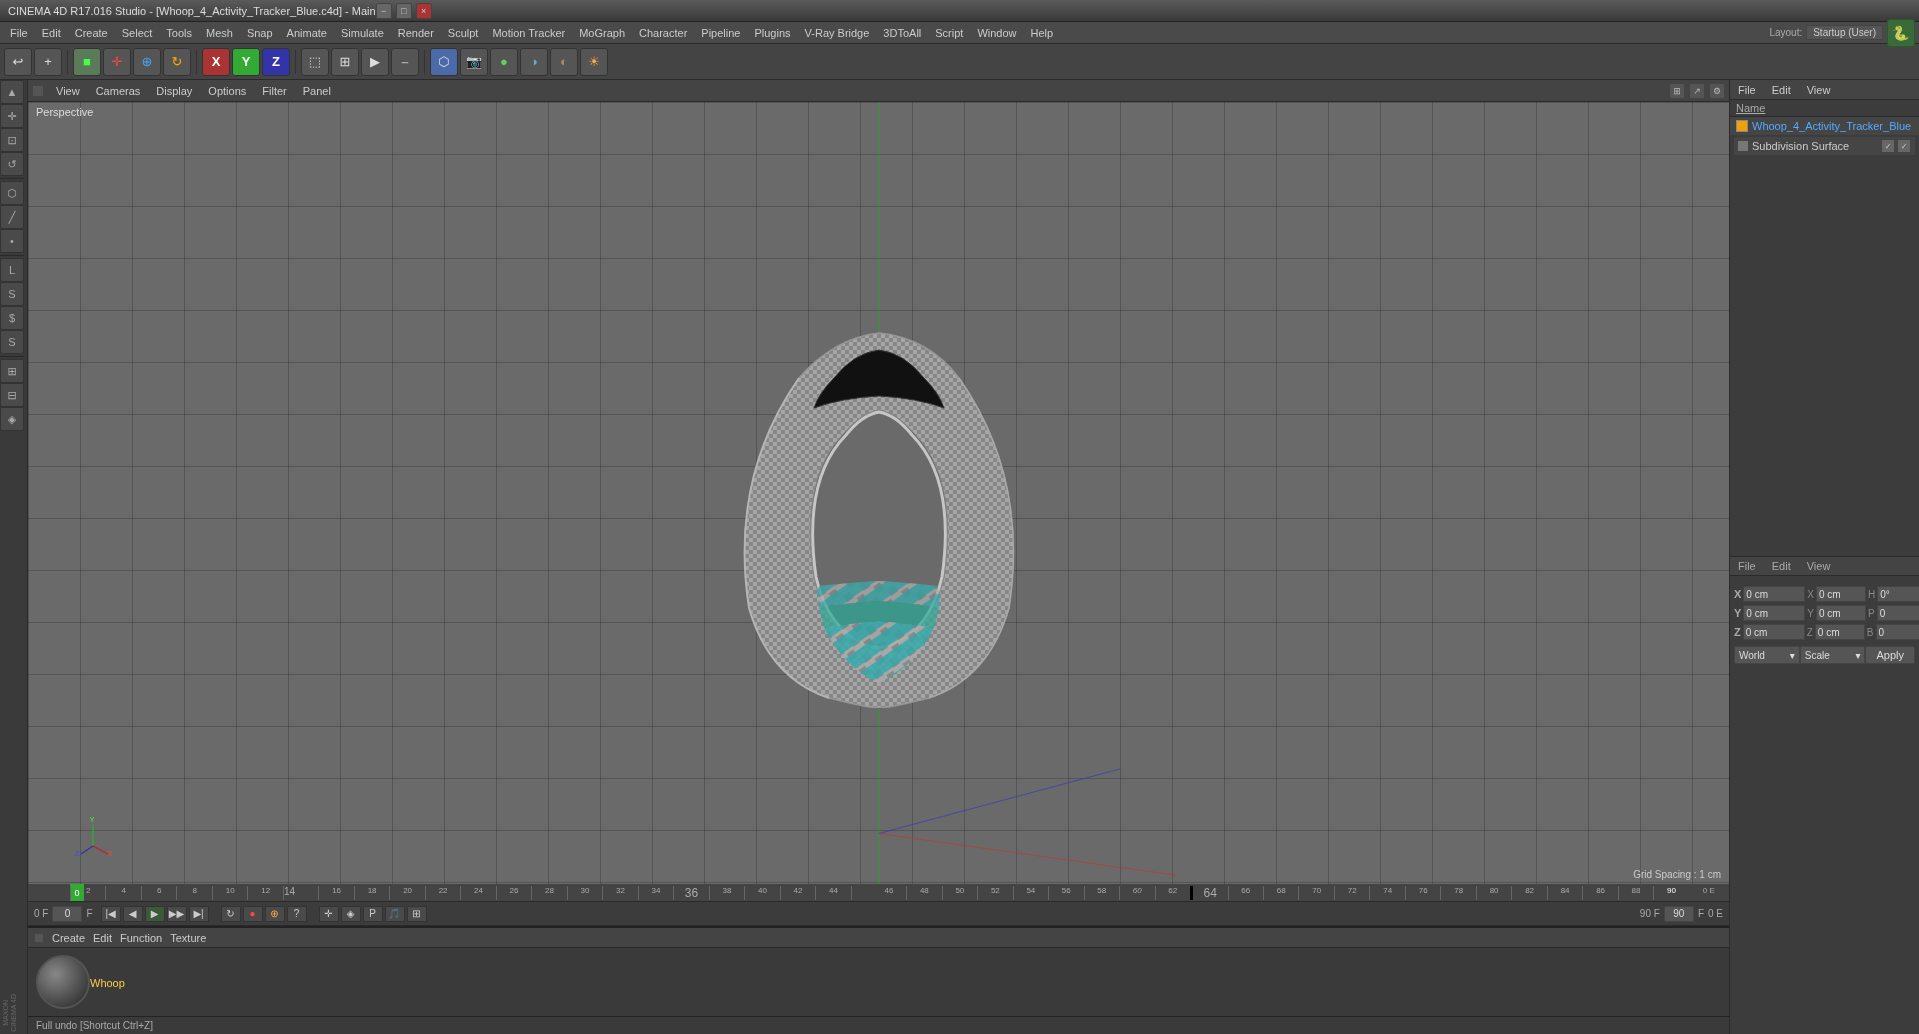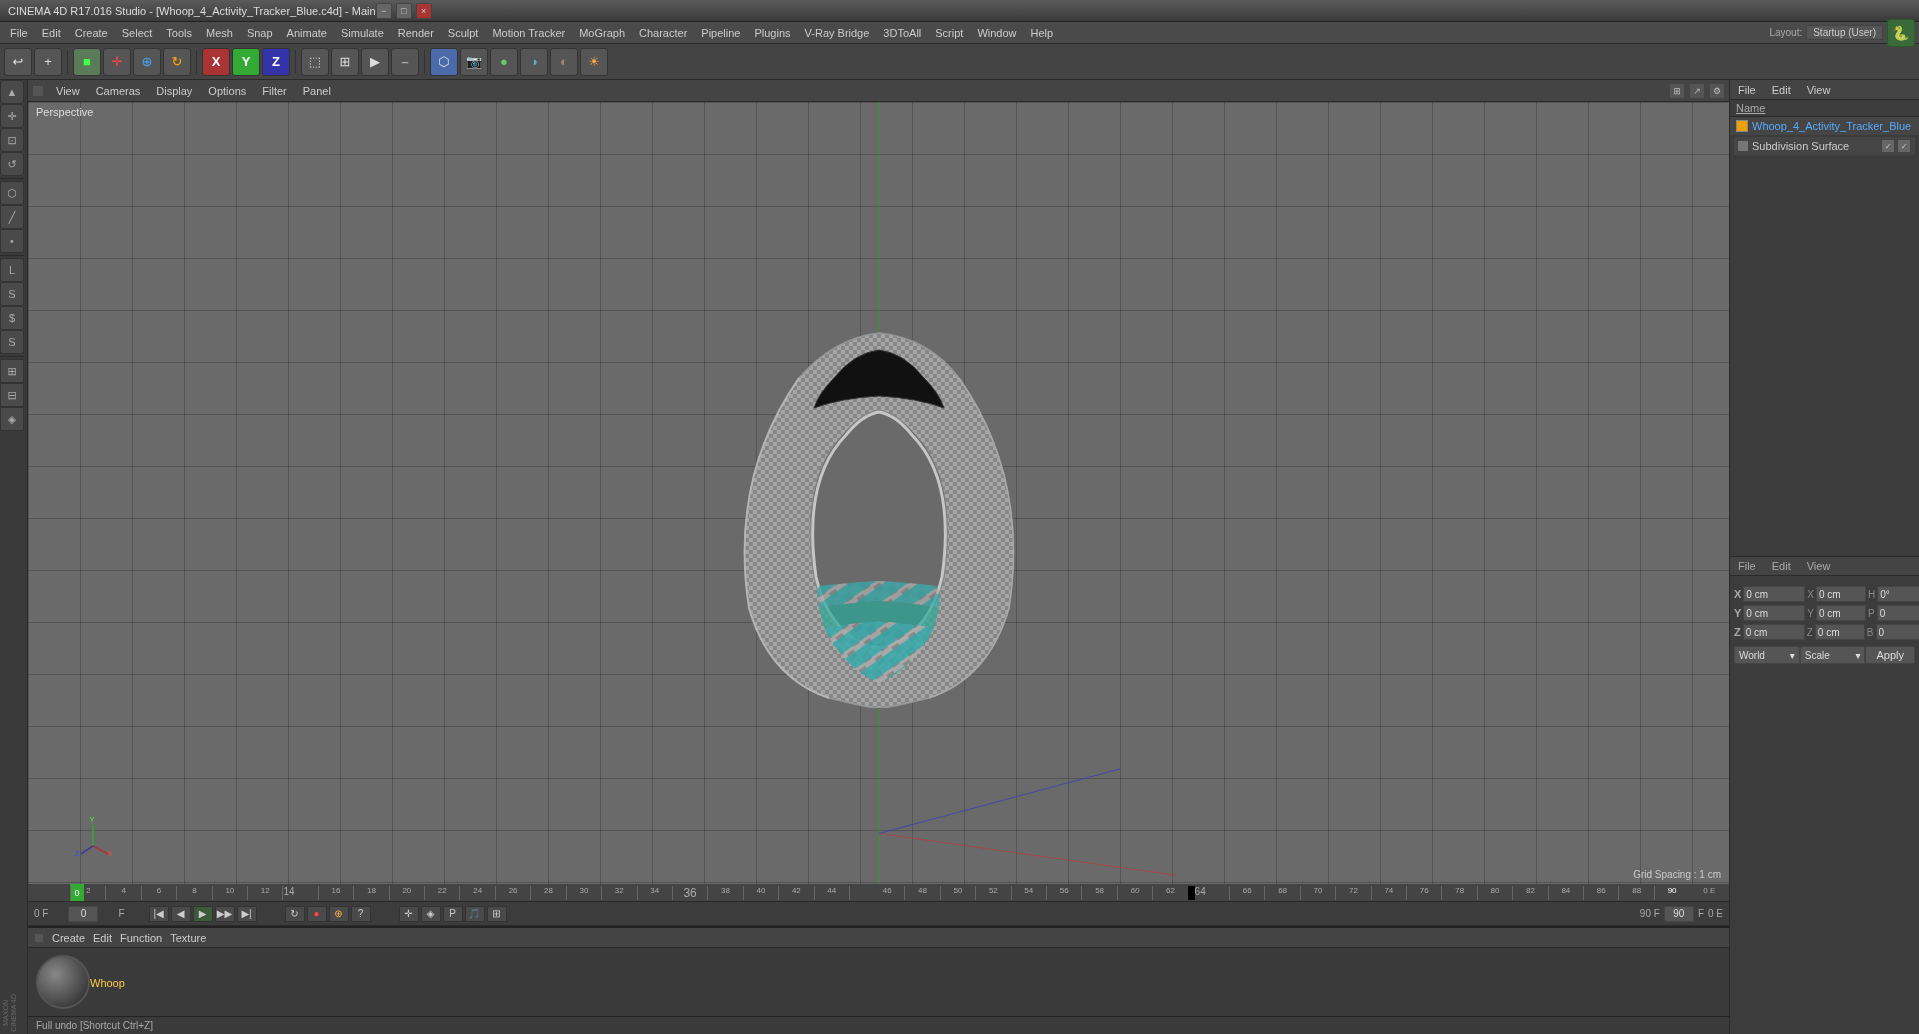--- a/index.html
+++ b/index.html
@@ -188,21 +188,21 @@
       overflow: hidden;
     }
 
     
     #frame-controls {
       height: 24px;
       background: #3c3c3c;
       display: flex;
       align-items: center;
       padding: 0 6px;
-      gap: 20px;
+      gap: 4px;
       border-bottom: 1px solid #2a2a2a;
     }
     .frame-input {
       width: 40px; height: 16px;
       background: #555;
       border: 1px solid #444;
       color: #ddd;
       font-size: 10px;
       text-align: center;
     }
@@ -576,21 +576,21 @@
           <span style="flex:1; font-size:8px; color:#aaa; text-align:center; border-left:1px solid #666;">44</span>
           <span style="flex:1; font-size:8px; color:#aaa; text-align:center; border-left:1px solid #666;padding-left:20px;">46</span>
           <span style="flex:1; font-size:8px; color:#aaa; text-align:center; border-left:1px solid #666;">48</span>
           <span style="flex:1; font-size:8px; color:#aaa; text-align:center; border-left:1px solid #666;">50</span>
           <span style="flex:1; font-size:8px; color:#aaa; text-align:center; border-left:1px solid #666;">52</span>
           <span style="flex:1; font-size:8px; color:#aaa; text-align:center; border-left:1px solid #666;">54</span>
           <span style="flex:1; font-size:8px; color:#aaa; text-align:center; border-left:1px solid #666;">56</span>
           <span style="flex:1; font-size:8px; color:#aaa; text-align:center; border-left:1px solid #666;">58</span>
           <span style="flex:1; font-size:8px; color:#aaa; text-align:center; border-left:1px solid #666;font-style:italic;">60</span>
           <span style="flex:1; font-size:8px; color:#aaa; text-align:center; border-left:1px solid #666;">62</span>
-          <span style="flex:1; font-size:10px; color:#aaa; border-left:7px solid #000000;">64</span>
+          <span style="flex:1; font-size:12px; color:#aaa; text-align:center; border-left:3px solid #000000;">64</span>
           <span style="flex:1; font-size:8px; color:#aaa; text-align:center; border-left:1px solid #666;">66</span>
           <span style="flex:1; font-size:8px; color:#aaa; text-align:center; border-left:1px solid #666;">68</span>
           <span style="flex:1; font-size:8px; color:#aaa; text-align:center; border-left:1px solid #666;">70</span>
           <span style="flex:1; font-size:8px; color:#aaa; text-align:center; border-left:1px solid #666;">72</span>
           <span style="flex:1; font-size:8px; color:#aaa; text-align:center; border-left:1px solid #666;">74</span>
           <span style="flex:1; font-size:8px; color:#aaa; text-align:center; border-left:1px solid #666;">76</span>
           <span style="flex:1; font-size:8px; color:#aaa; text-align:center; border-left:1px solid #666;">78</span>
           <span style="flex:1; font-size:8px; color:#aaa; text-align:center; border-left:1px solid #666;">80</span>
           <span style="flex:1; font-size:8px; color:#aaa; text-align:center; border-left:1px solid #666;">82</span>
           <span style="flex:1; font-size:8px; color:#aaa; text-align:center; border-left:1px solid #666;">84</span>

